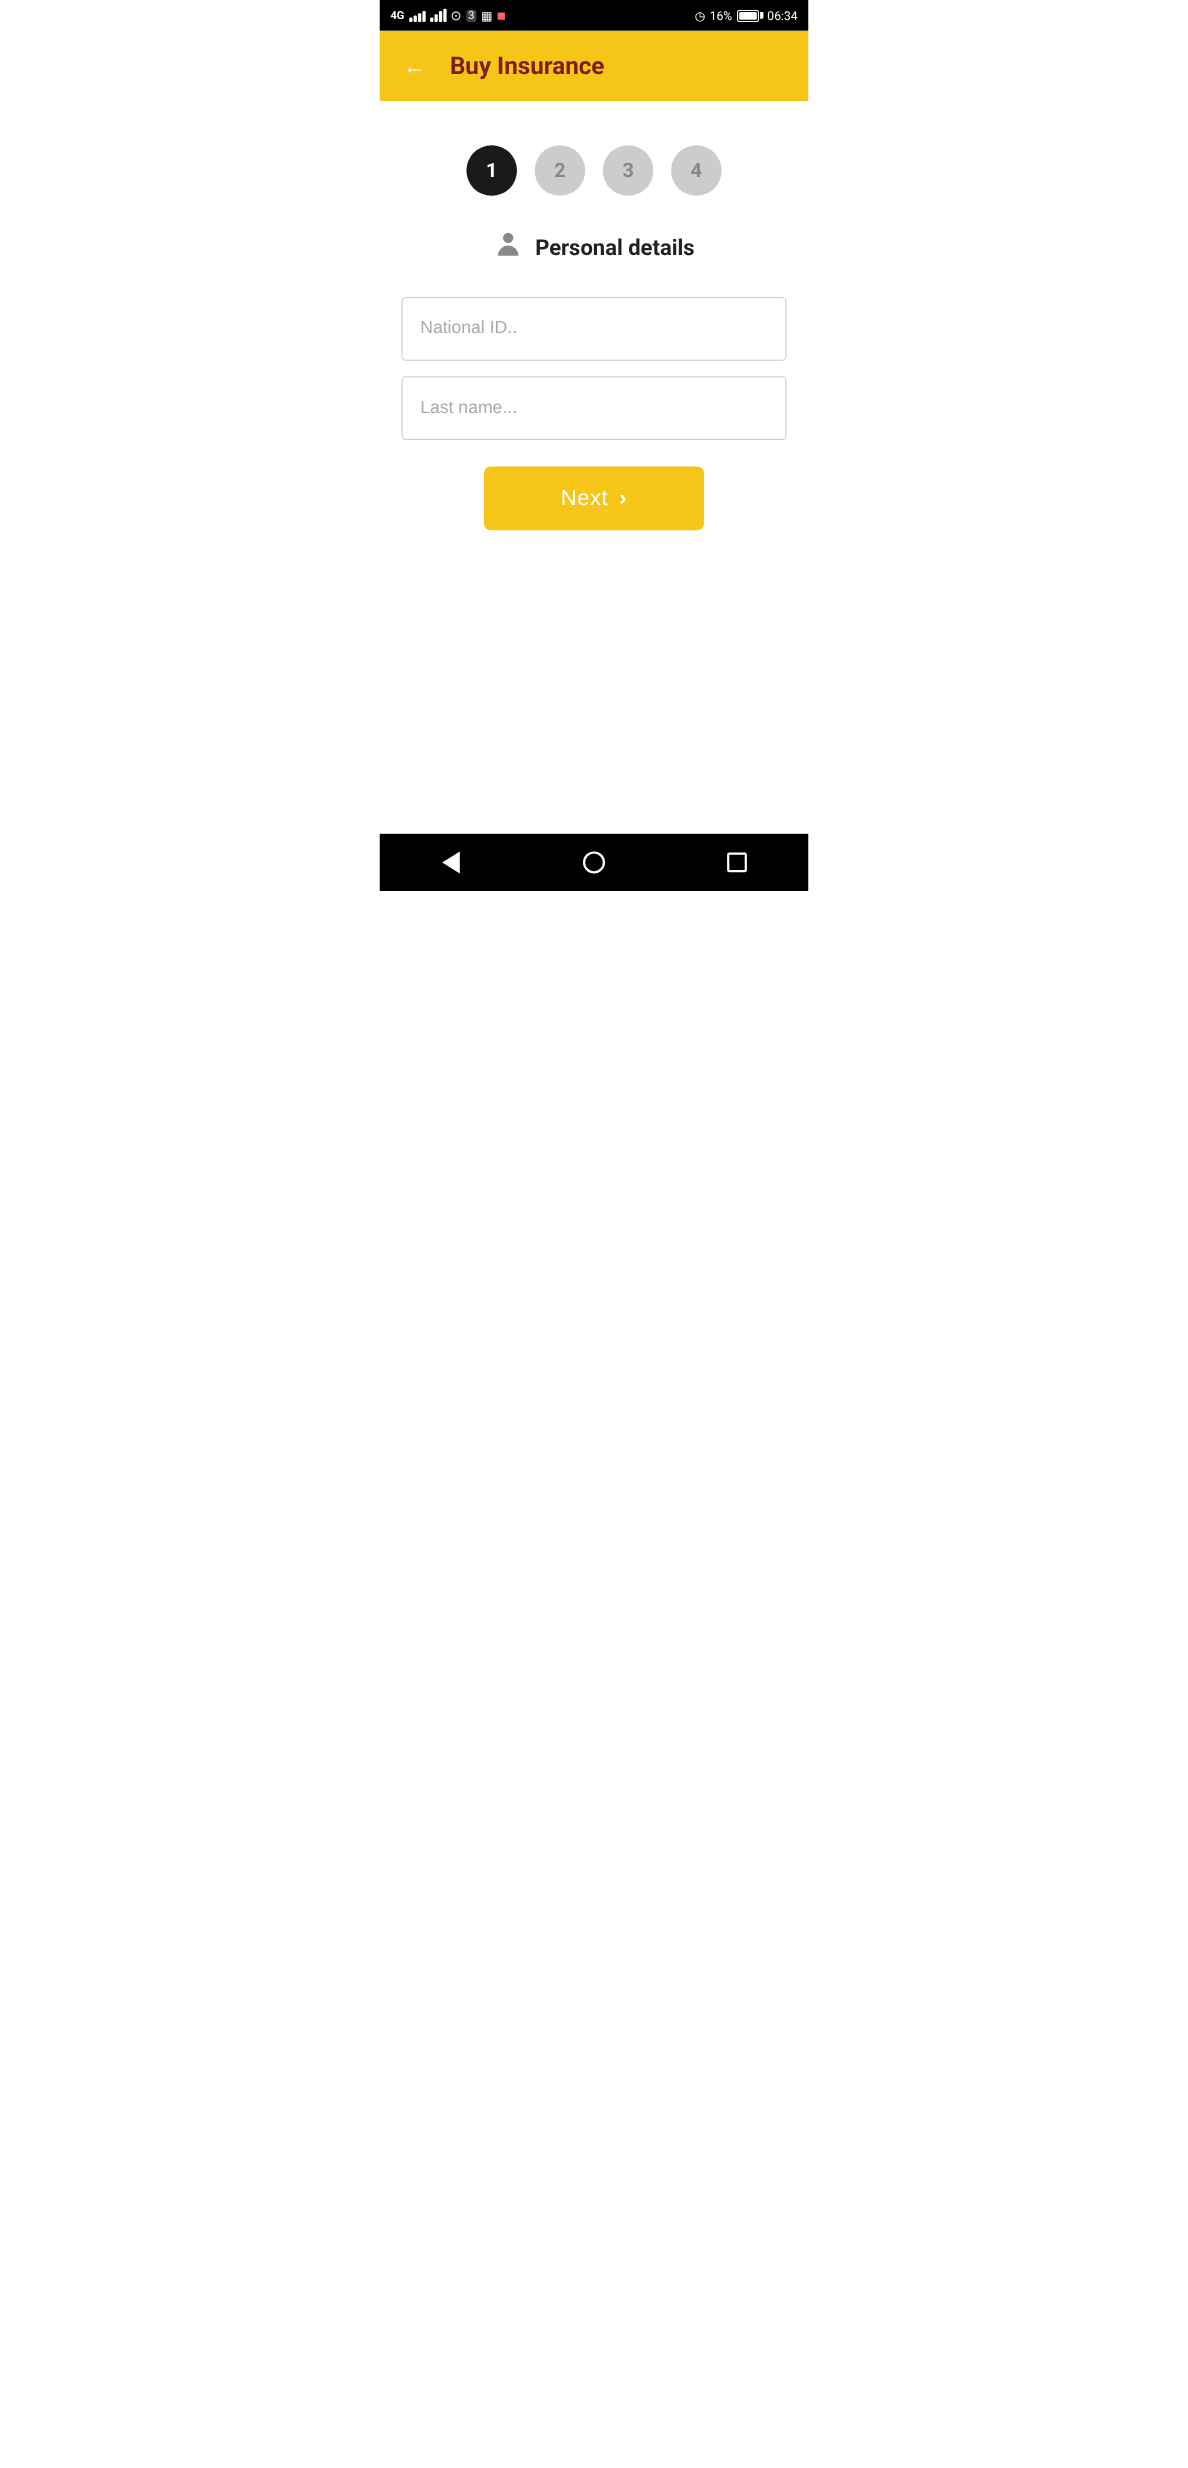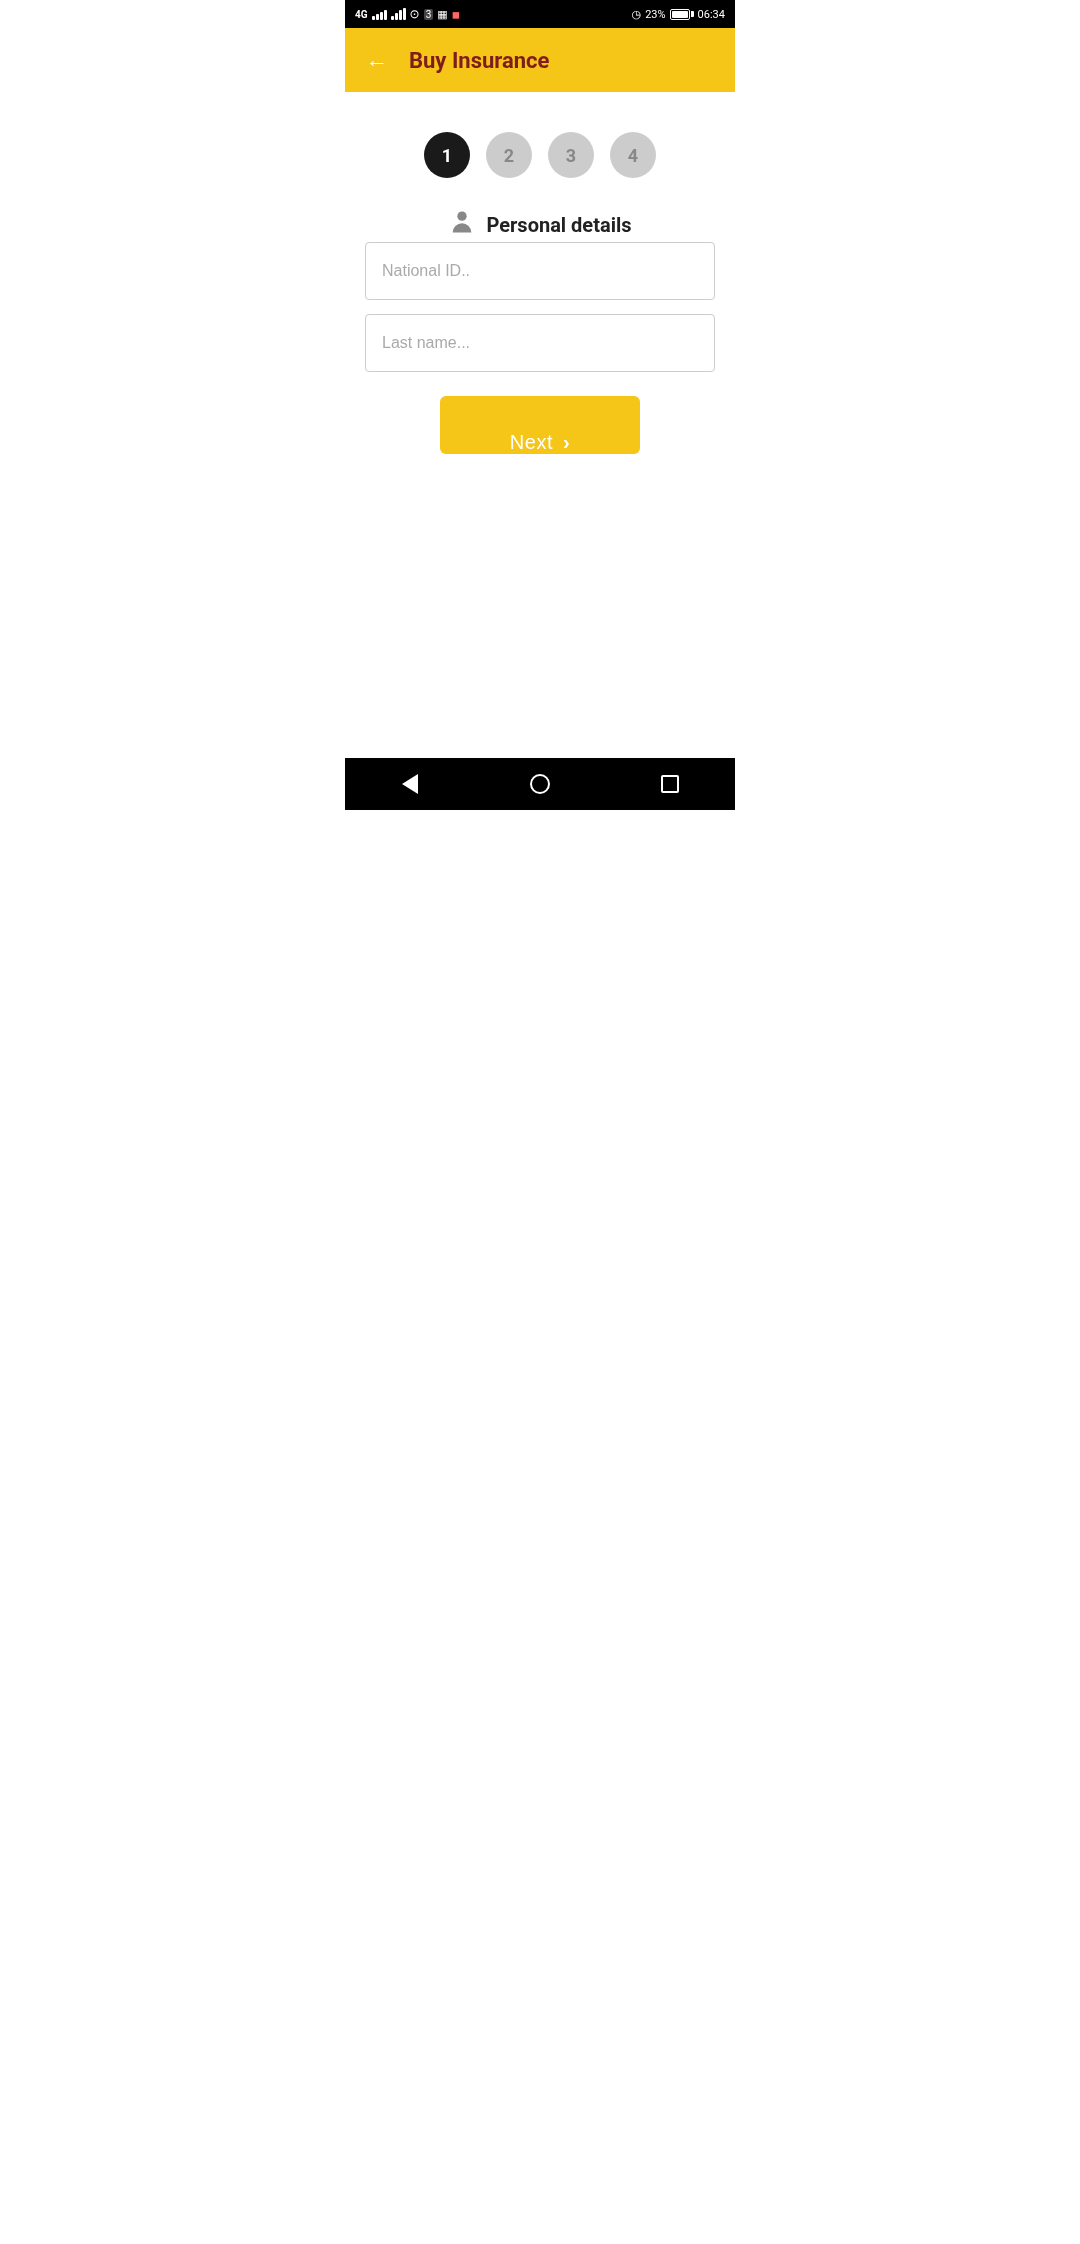--- a/index.html
+++ b/index.html
@@ -157,20 +157,21 @@
     .step-circle.inactive {
       background: #cccccc;
       color: #888888;
     }
 
     
     .section-title-wrapper {
       display: flex;
       align-items: center;
       gap: 10px;
+      margin-bottom: 28px;
       justify-content: center;
     }
 
     .person-icon {
       color: #888888;
       font-size: 24px;
     }
 
     .section-title {
       font-size: 20px;
@@ -209,21 +210,21 @@
       background: #F5C518;
       color: #ffffff;
       border: none;
       border-radius: 6px;
       height: 58px;
       width: 200px;
       font-size: 20px;
       font-weight: 500;
       cursor: pointer;
       display: flex;
-      align-items: flex-end;
+      align-items: center;
       justify-content: center;
       gap: 10px;
       letter-spacing: 0.5px;
     }
 
     .next-arrow {
       font-size: 20px;
       font-weight: bold;
     }
 
@@ -288,21 +289,21 @@
       <div class="signal-bar" style="height:10px;"></div>
       <div class="signal-bar" style="height:12px;"></div>
     </div>
     <span style="font-size:12px;">⊙</span>
     <span style="font-size:10px;background:#444;padding:0 2px;border-radius:2px;">3</span>
     <span style="font-size:11px;">▦</span>
     <span style="font-size:10px;color:#ff6666;">◼</span>
   </div>
   <div class="status-bar-right">
     <span style="font-size:11px;">◷</span>
-    <span>23%</span>
+    <span>16%</span>
     <div class="battery-icon">
       <div class="battery-body">
         <div class="battery-fill"></div>
       </div>
       <div class="battery-tip"></div>
     </div>
     <span>06:34</span>
   </div>
 </div>
 

